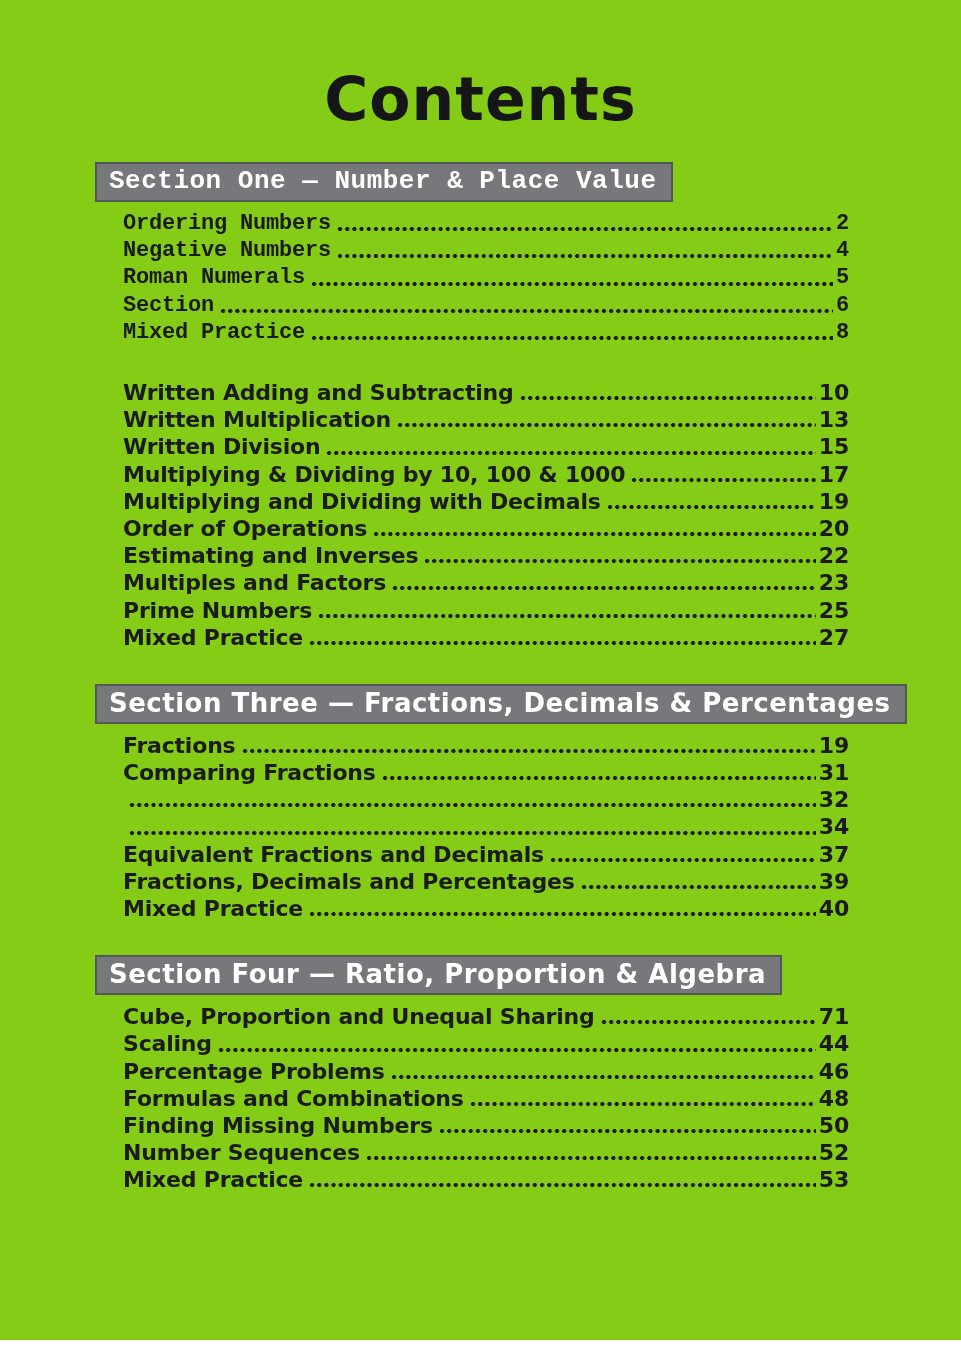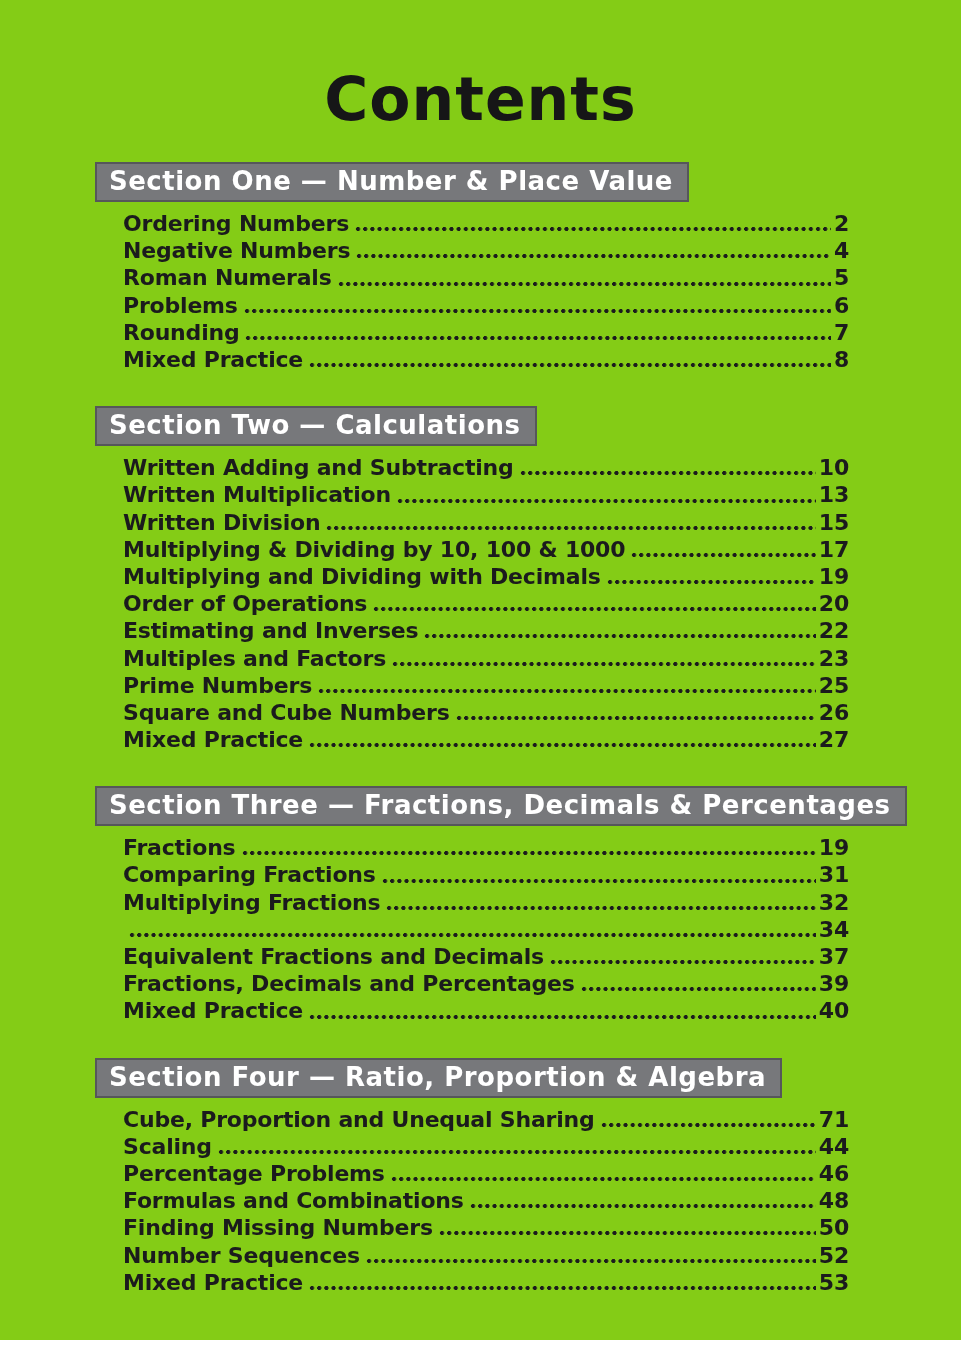--- a/index.html
+++ b/index.html
@@ -24,20 +24,21 @@
     line-height: 1.1;
     font-weight: 700;
     letter-spacing: 1px;
     color: #161617;
   }
   section.toc-section {
     margin-top: 33px;
   }
   section.toc-section:first-of-type {
     margin-top: 30px;
+    font-family: Liberation Mono, monospace;
   }
   .section-bar {
     display: inline-block;
     margin-left: 95px;
     background: #77787b;
     border: 2px solid #56575a;
     color: #ffffff;
     font-size: 26px;
     line-height: 30px;
     font-weight: 700;
@@ -92,36 +93,31 @@
             <span class="label">Negative Numbers</span>
             <span class="dots"></span>
             <span class="pagenum">4</span>
           </div>
           <div class="row">
             <span class="label">Roman Numerals</span>
             <span class="dots"></span>
             <span class="pagenum">5</span>
           </div>
           <div class="row">
-            <span class="label">Problems</span>
+            <span class="label">Section</span>
             <span class="dots"></span>
             <span class="pagenum">6</span>
           </div>
           <div class="row">
-            <span class="label">Rounding</span>
-            <span class="dots"></span>
-            <span class="pagenum">7</span>
-          </div>
-          <div class="row">
             <span class="label">Mixed Practice</span>
             <span class="dots"></span>
             <span class="pagenum">8</span>
           </div>
         </div></section>
-      <section class="toc-section"><div class="section-bar">Section Two — Calculations</div><div class="entries">
+      <section class="toc-section"><div class="entries">
           <div class="row">
             <span class="label">Written Adding and Subtracting</span>
             <span class="dots"></span>
             <span class="pagenum">10</span>
           </div>
           <div class="row">
             <span class="label">Written Multiplication</span>
             <span class="dots"></span>
             <span class="pagenum">13</span>
           </div>
@@ -154,43 +150,37 @@
             <span class="label">Multiples and Factors</span>
             <span class="dots"></span>
             <span class="pagenum">23</span>
           </div>
           <div class="row">
             <span class="label">Prime Numbers</span>
             <span class="dots"></span>
             <span class="pagenum">25</span>
           </div>
           <div class="row">
-            <span class="label">Square and Cube Numbers</span>
-            <span class="dots"></span>
-            <span class="pagenum">26</span>
-          </div>
-          <div class="row">
             <span class="label">Mixed Practice</span>
             <span class="dots"></span>
             <span class="pagenum">27</span>
           </div>
         </div></section>
       <section class="toc-section"><div class="section-bar">Section Three — Fractions, Decimals &amp; Percentages</div><div class="entries">
           <div class="row">
             <span class="label">Fractions</span>
             <span class="dots"></span>
             <span class="pagenum">19</span>
           </div>
           <div class="row">
             <span class="label">Comparing Fractions</span>
             <span class="dots"></span>
             <span class="pagenum">31</span>
           </div>
           <div class="row">
-            <span class="label">Multiplying Fractions</span>
             <span class="dots"></span>
             <span class="pagenum">32</span>
           </div>
           <div class="row">
             <span class="dots"></span>
             <span class="pagenum">34</span>
           </div>
           <div class="row">
             <span class="label">Equivalent Fractions and Decimals</span>
             <span class="dots"></span>

